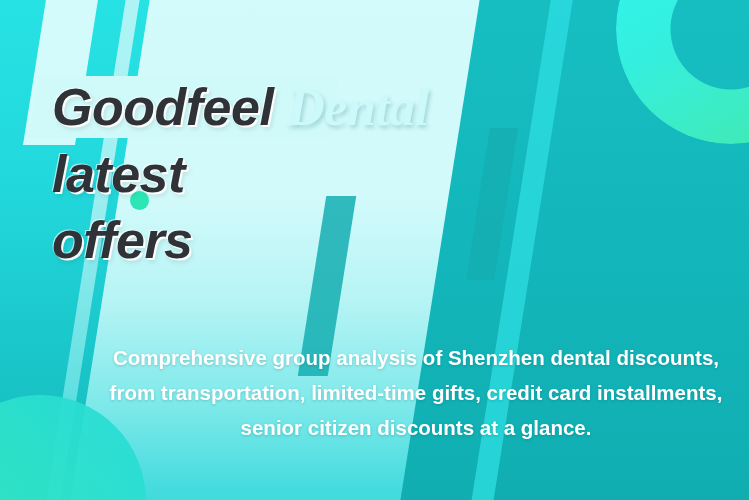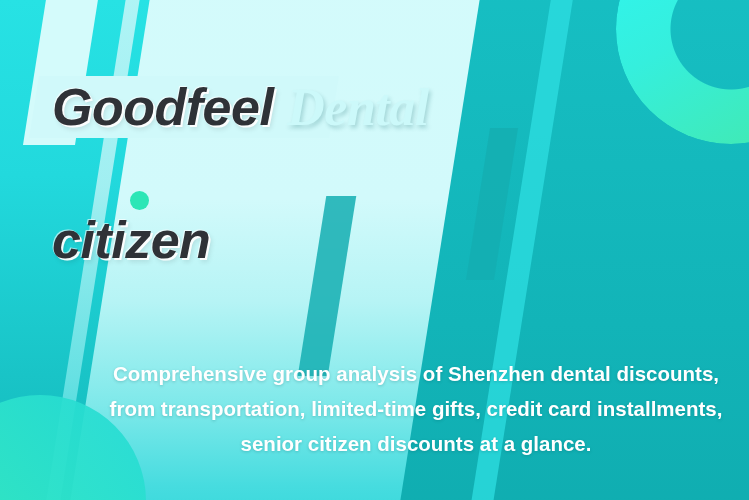--- a/index.html
+++ b/index.html
@@ -169,21 +169,21 @@
   .headline .brandword { display: inline; margin-top: 12px; }
   .headline .highlight {
     color: #ccf9fa;
     text-shadow: 2px 3px 4px rgba(0,90,95,.22);
     font-family: Liberation Serif, serif;
   }
 
   .subtitle {
     position: absolute;
     left: 96px;
-    top: 356px;
+    top: 340px;
     width: 640px;
     margin: 0;
     text-align: center;
     font-size: 20.5px;
     line-height: 35px;
     font-weight: 700;
     color: #ffffff;
     text-shadow: 0 1px 3px rgba(0,80,85,.25);
   }
 </style>
@@ -198,17 +198,17 @@
   <div class="layer sliver"></div>
   <div class="layer notch"></div>
   <div class="layer headline-plate"></div>
   <div class="layer bar bar-a"></div>
   <div class="layer bar bar-b"></div>
   <div class="layer streak"></div>
   <div class="layer ring"></div>
   <div class="layer blob"></div>
   <div class="layer dot"></div>
 
-  <h1 class="headline"><span class="brandword">Goodfeel</span> <span class="highlight">Dental</span><br><br><span>citizen</span></h1>
+  <h1 class="headline"><span class="brandword">Goodfeel</span> <span class="highlight">Dental</span><br><span>latest</span><br><span>offers</span></h1>
 
   <p class="subtitle">Comprehensive group analysis of Shenzhen dental discounts, from transportation, limited-time gifts, credit card installments, senior citizen discounts at a glance.</p>
 
 </div>
 
 </body></html>

